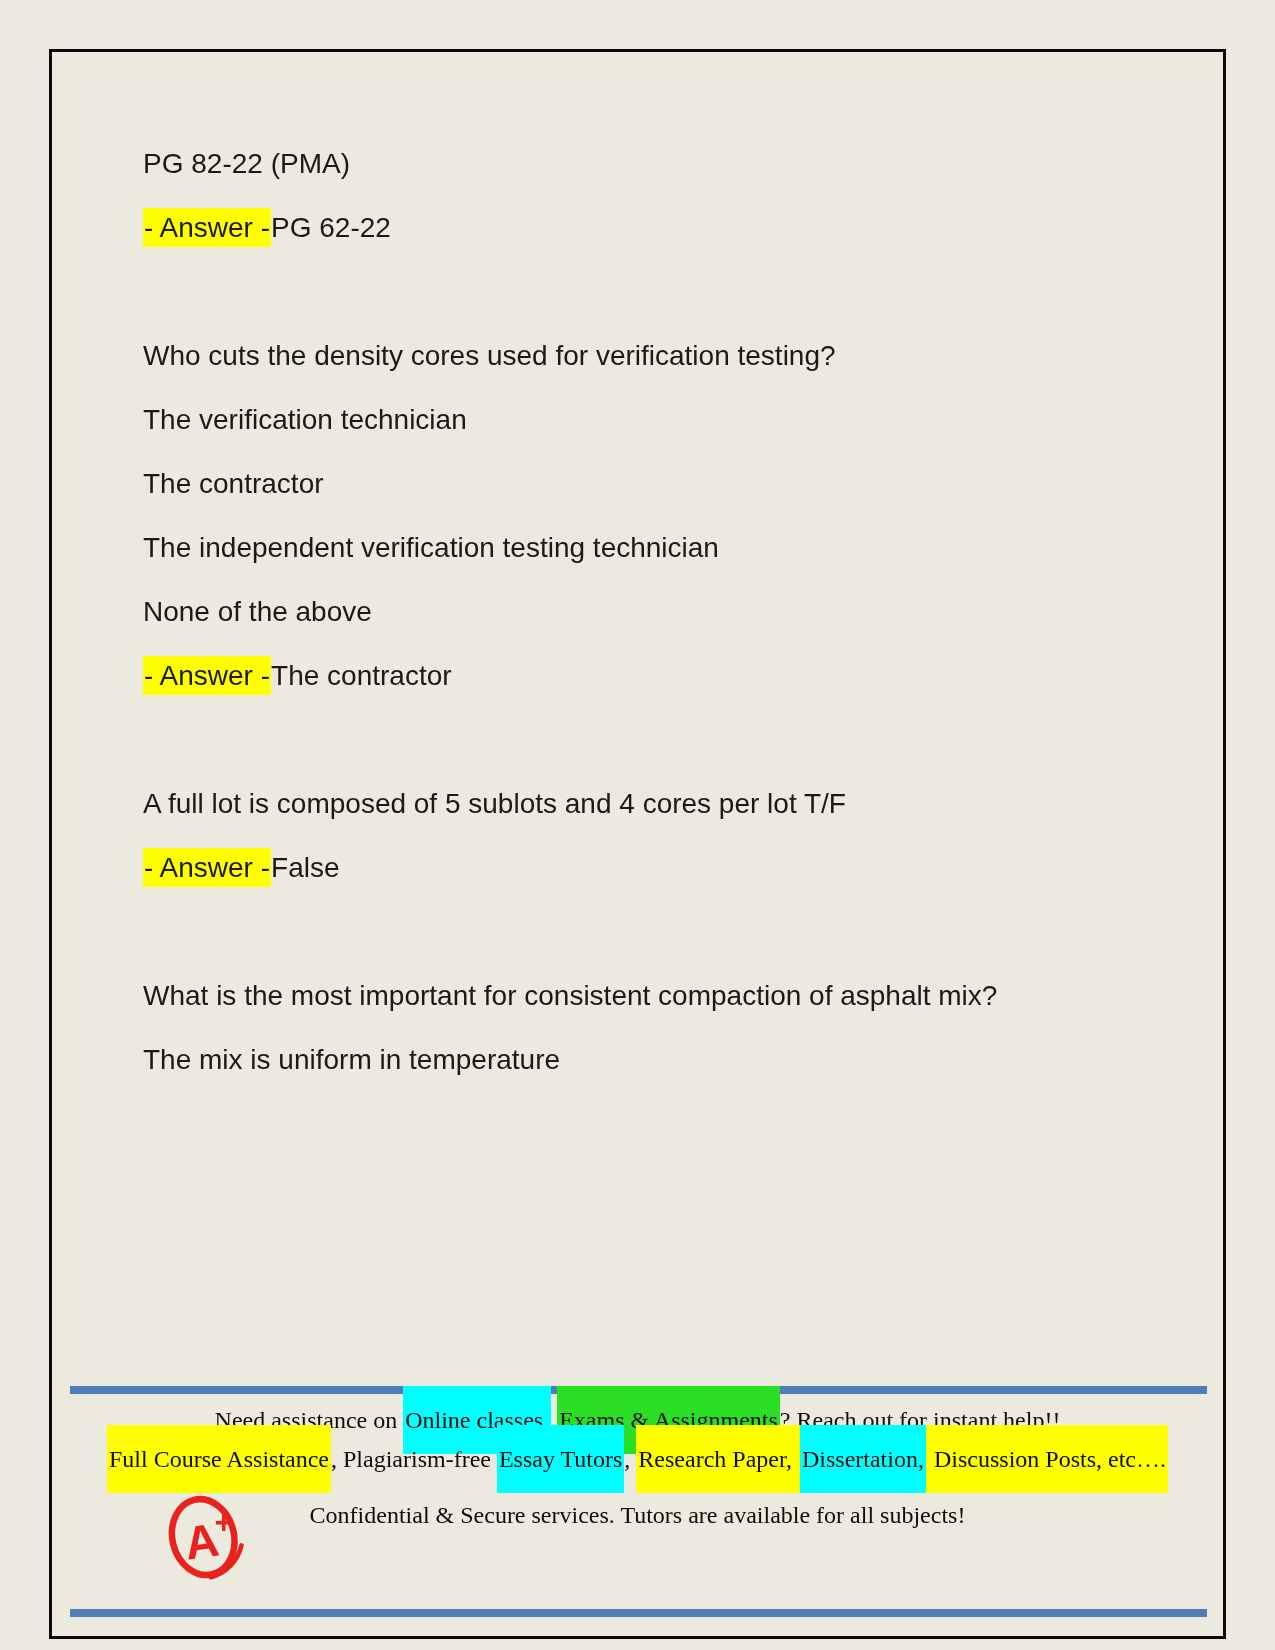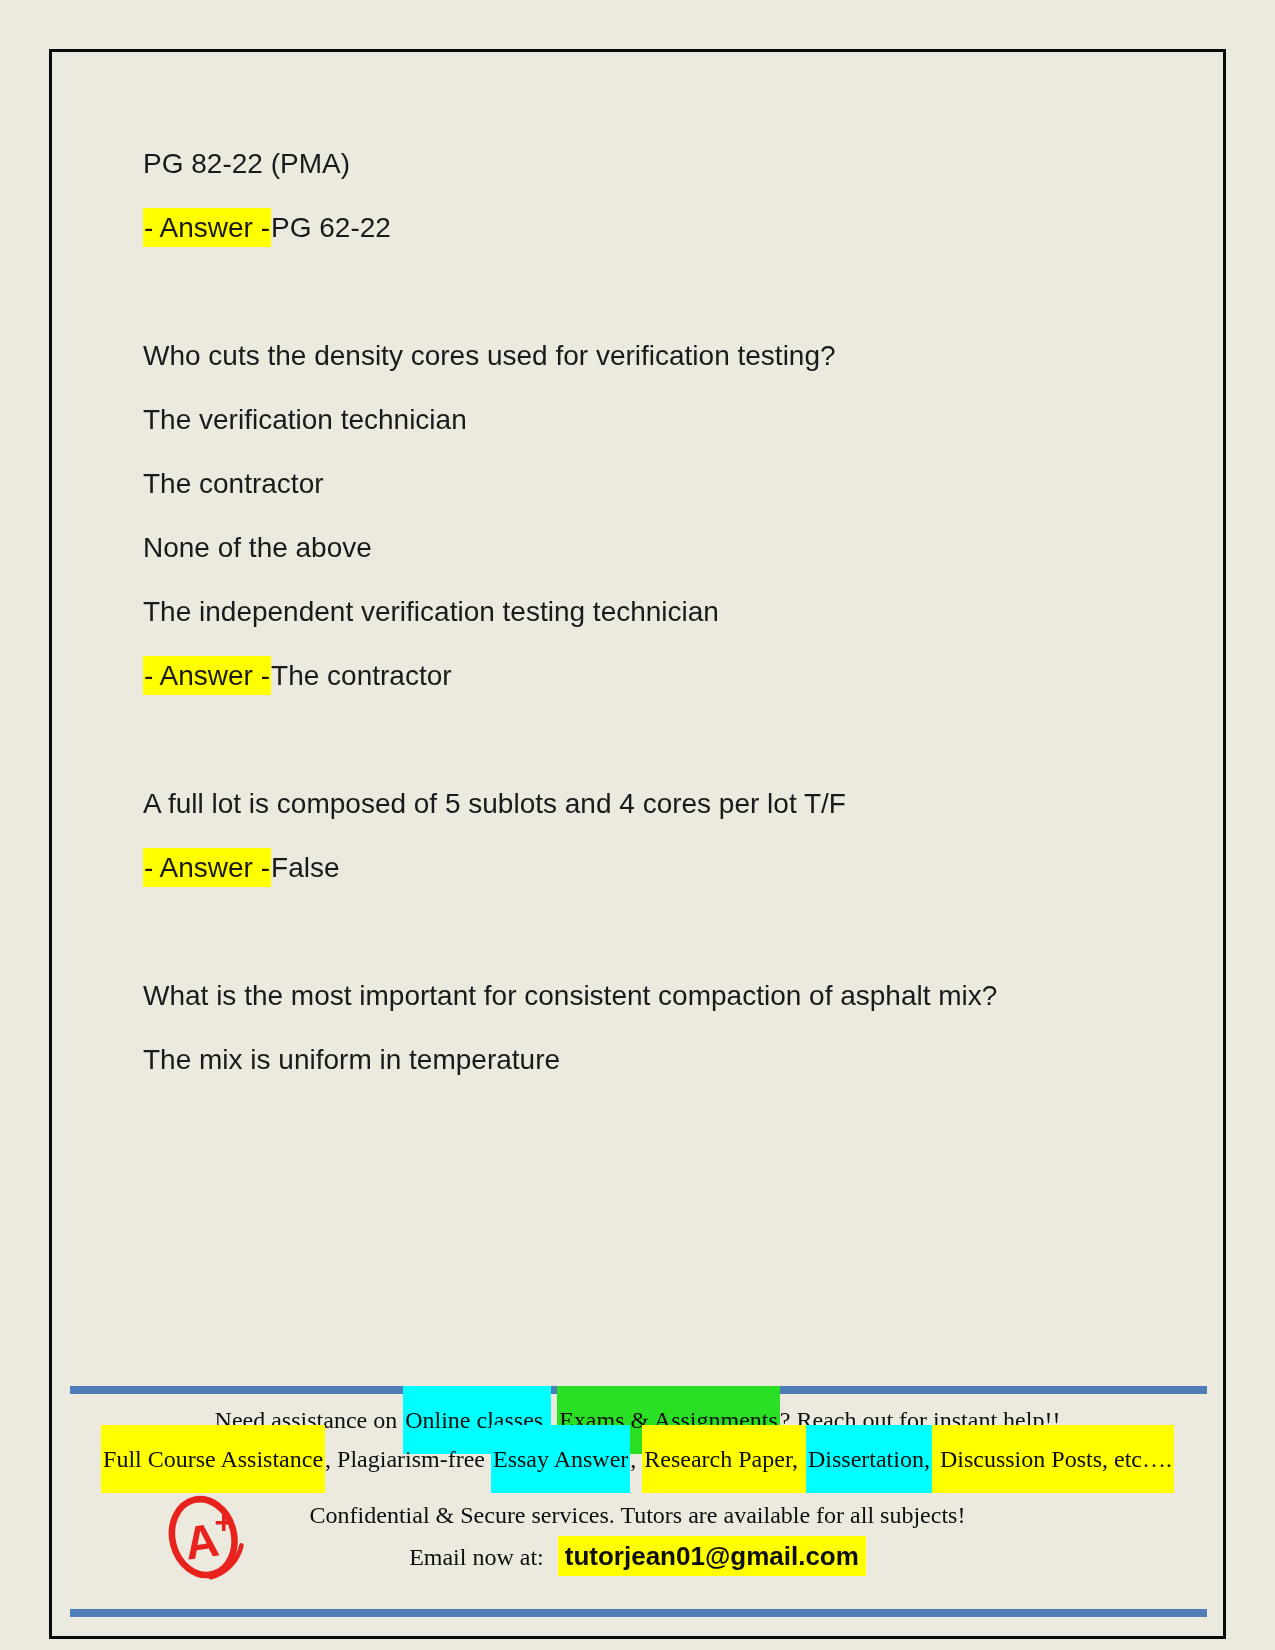--- a/index.html
+++ b/index.html
@@ -97,52 +97,48 @@
 
 <div class="page">
 
   <div class="doc-body" id="doc-body">
       <p><span>PG 82-22 (PMA)</span></p>
       <p><span class="hl hl-yellow">- Answer -</span><span>PG 62-22</span></p>
       <p></p>
       <p><span>Who cuts the density cores used for verification testing?</span></p>
       <p><span>The verification technician</span></p>
       <p><span>The contractor</span></p>
+      <p><span>The independent verification testing technician</span></p>
       <p><span>None of the above</span></p>
-      <p><span>The independent verification testing technician</span></p>
       <p><span class="hl hl-yellow">- Answer -</span><span>The contractor</span></p>
       <p></p>
       <p><span>A full lot is composed of 5 sublots and 4 cores per lot T/F</span></p>
       <p><span class="hl hl-yellow">- Answer -</span><span>False</span></p>
       <p></p>
       <p><span>What is the most important for consistent compaction of asphalt mix?</span></p>
       <p><span>The mix is uniform in temperature</span></p>
     </div>
 
   <div class="footer">
     <div class="rule"></div>
 
     <div class="f-line f1"><span>Need assistance on </span><span class="hl hl-cyan">Online classes,</span><span> </span><span class="hl hl-green">Exams &amp; Assignments</span><span>? Reach out for instant help!!</span></div>
 
-    <div class="f-line f2"><span class="hl hl-yellow">Full Course Assistance</span><span>, Plagiarism-free </span><span class="hl hl-cyan">Essay Answer</span><span>, </span><span class="hl hl-yellow">Research Paper, </span><span class="hl hl-cyan">Dissertation,</span><span class="hl hl-yellow"> Discussion Posts, etc….</span></div>
+    <div class="f-line f2"><span class="hl hl-yellow">Full Course Assistance</span><span>, Plagiarism-free </span><span class="hl hl-cyan">Essay Tutors</span><span>, </span><span class="hl hl-yellow">Research Paper, </span><span class="hl hl-cyan">Dissertation,</span><span class="hl hl-yellow"> Discussion Posts, etc….</span></div>
 
     <div class="brand">
       <div class="logo">
         <svg viewBox="0 0 90 106" xmlns="http://www.w3.org/2000/svg">
           <g transform="rotate(-14 42 52)">
             <ellipse cx="42" cy="52" rx="33" ry="41" fill="none" stroke="var(--red)" stroke-width="7" stroke-linecap="round"></ellipse>
           </g>
           <path d="M 50 95 C 66 91, 79 78, 83 61" fill="none" stroke="var(--red)" stroke-width="5" stroke-linecap="round"></path>
           <text x="22" y="74" font-family="Liberation Sans, sans-serif" font-size="50" font-weight="bold" fill="var(--red)" transform="rotate(-8 40 55)">A</text>
           <text x="54" y="48" font-family="Liberation Sans, sans-serif" font-size="34" font-weight="bold" fill="var(--red)">+</text>
         </svg>
       </div>
       <div class="f-line f3">Confidential &amp; Secure services. Tutors are available for all subjects!</div>
-      <div class="f-line f4">
-        <span class="email-label">Email now at:</span>
-        <span class="email">tutorjean01@gmail.com</span>
-      </div>
     </div>
 
     <div class="rule bottom"></div>
   </div>
 
 </div>
 
 </body></html>

